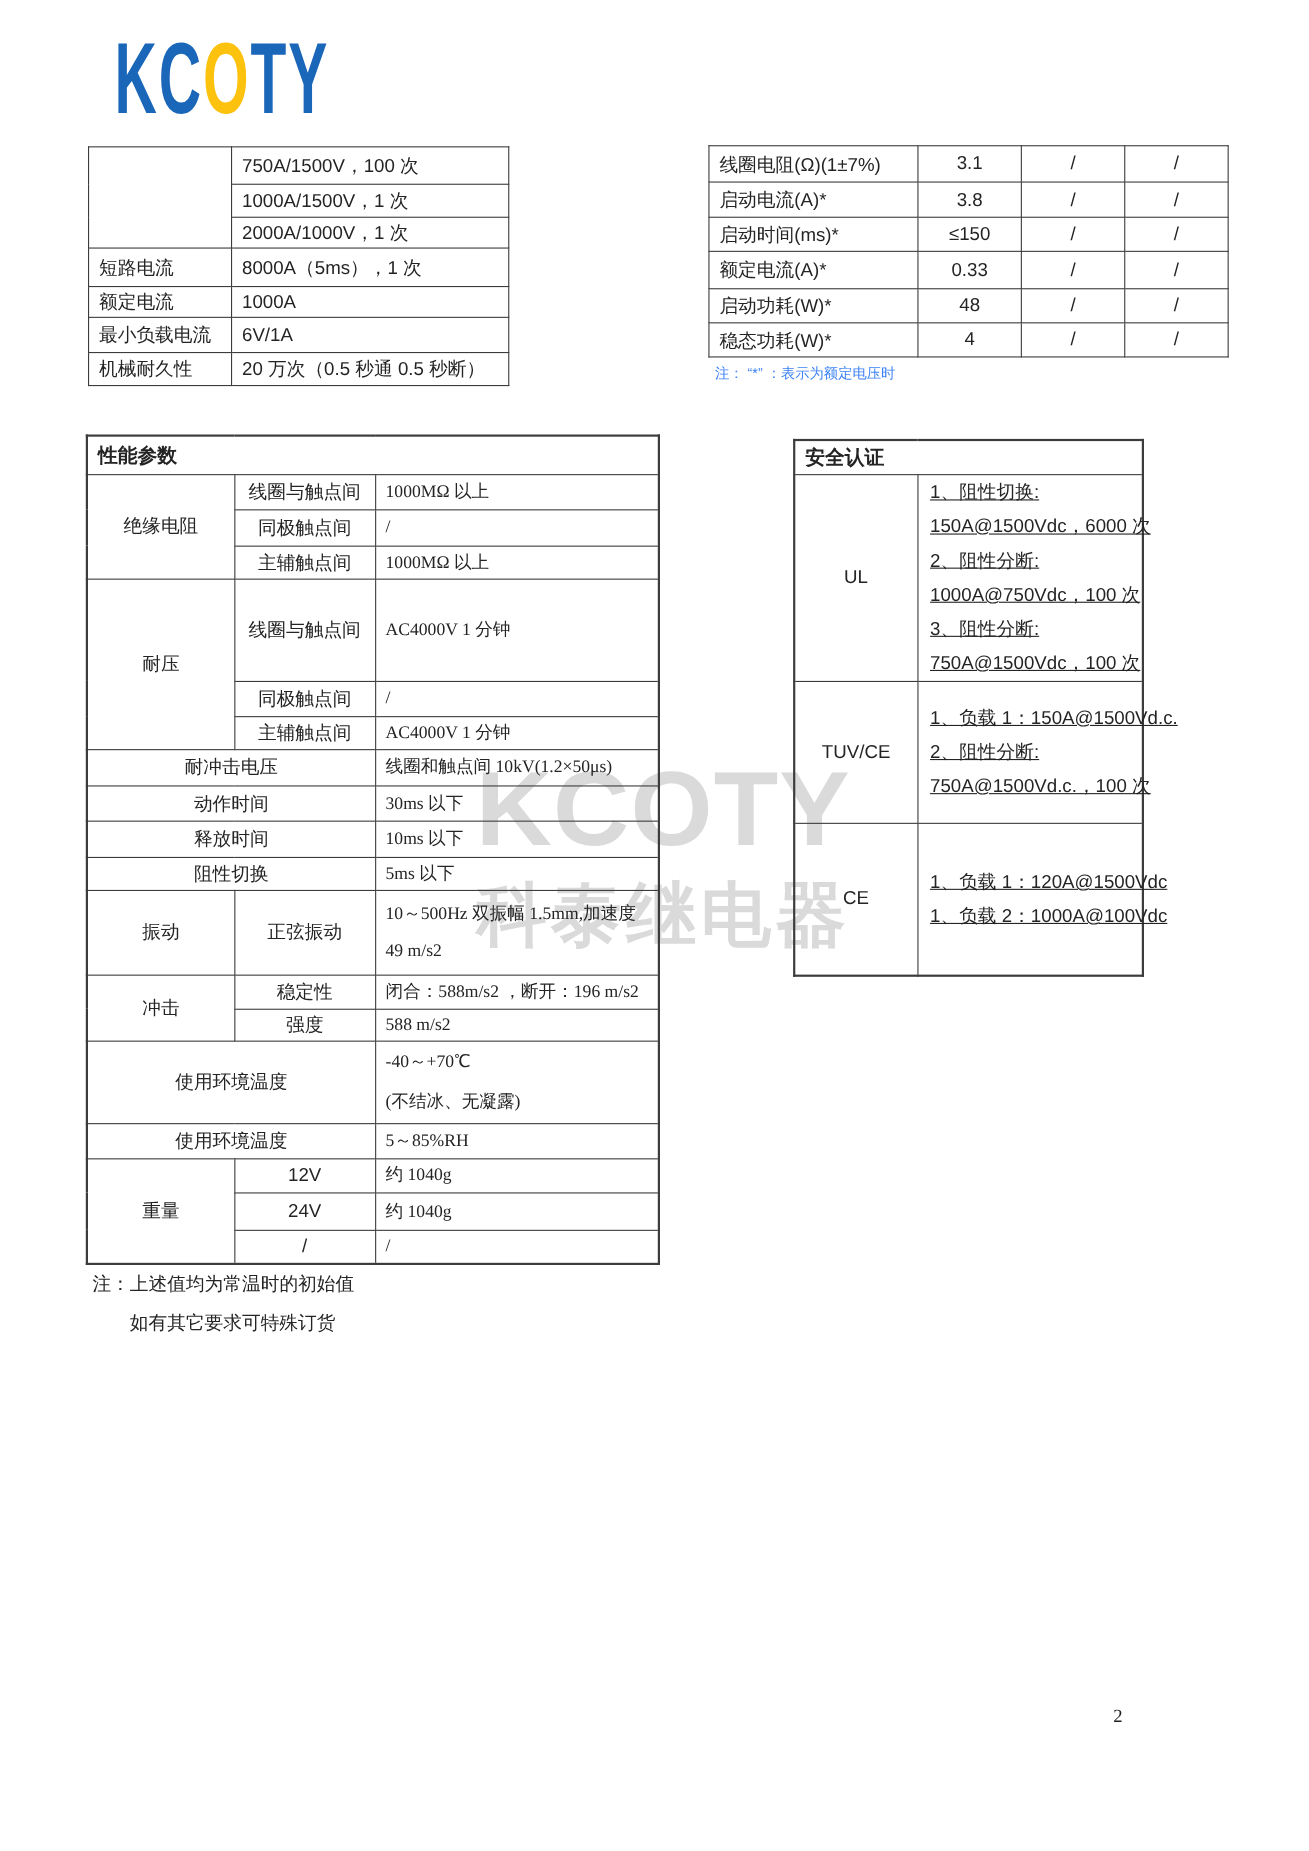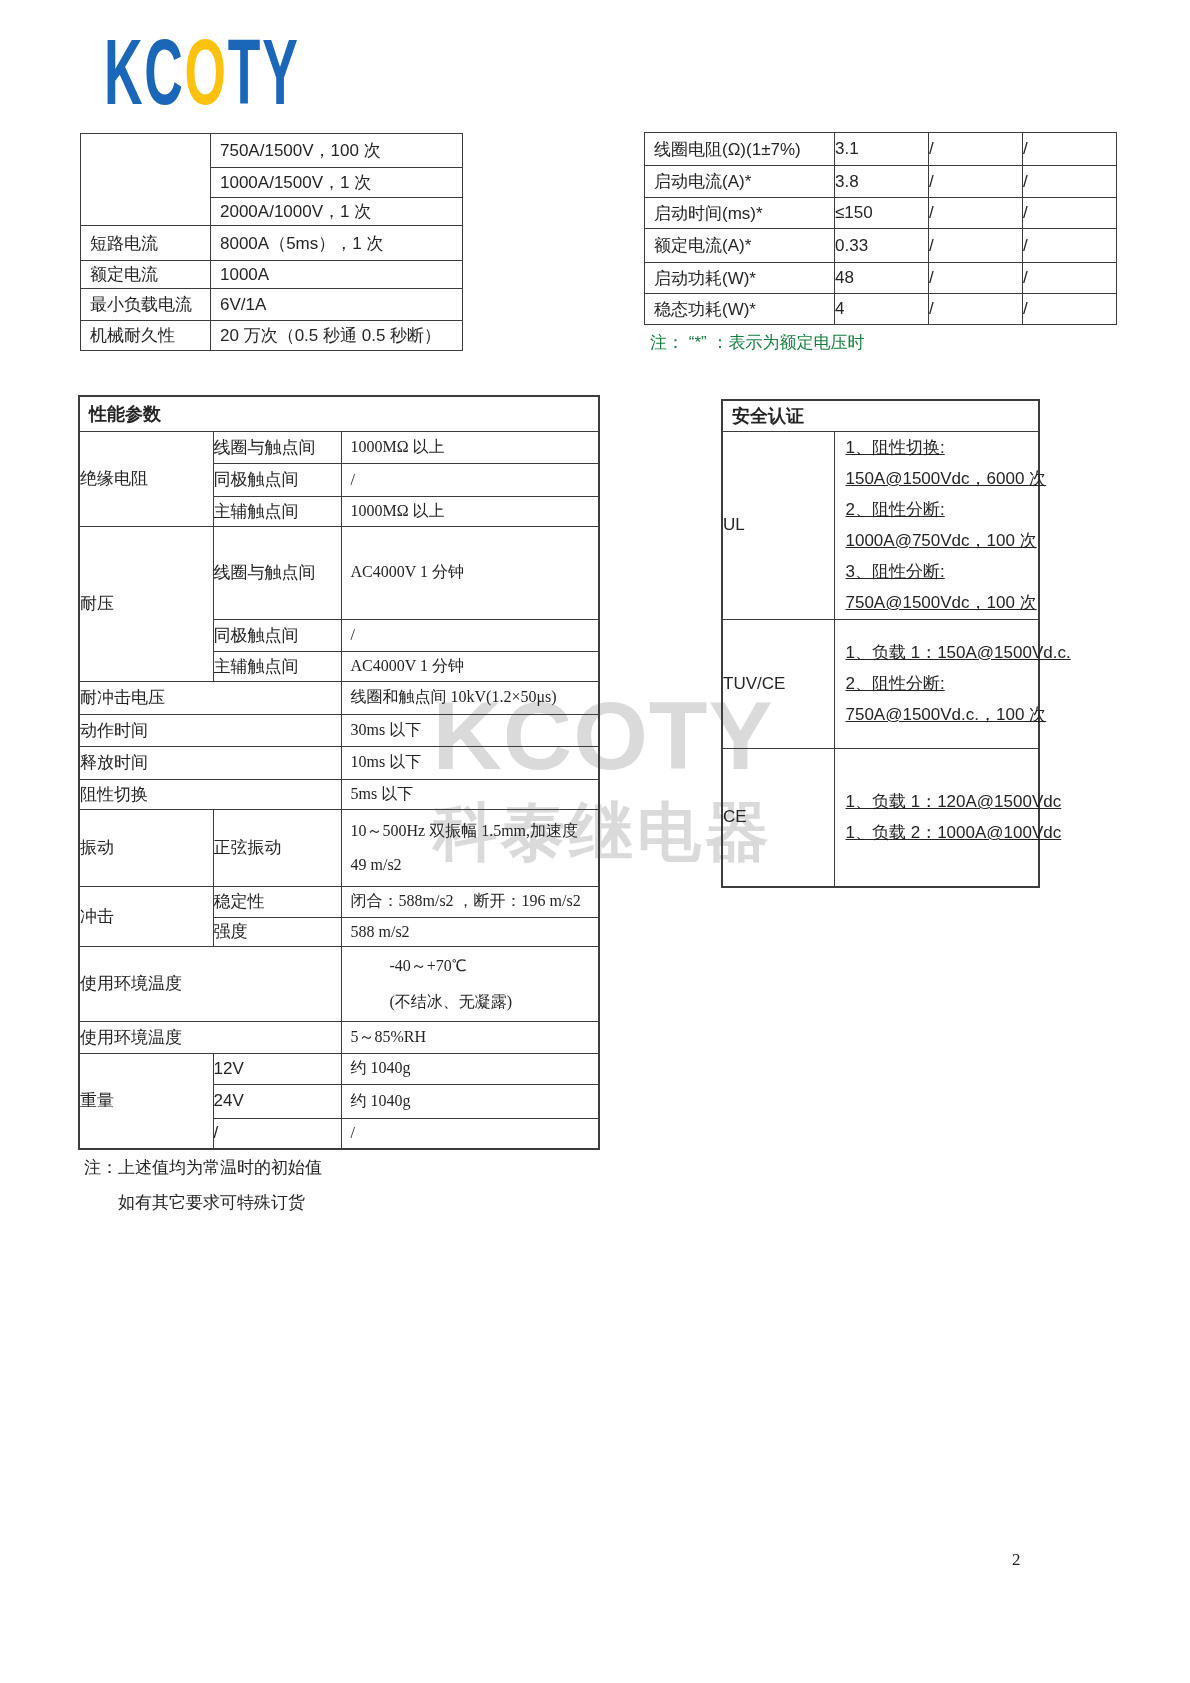--- a/index.html
+++ b/index.html
@@ -15,30 +15,30 @@
   .logo{position:absolute;left:104px;top:26px;line-height:1;white-space:nowrap;}
   .logo-inner{display:inline-block;font-size:92px;font-weight:800;letter-spacing:3px;
               transform:scaleX(0.58);transform-origin:left top;}
   .lb{color:#1a66b8;}
   .lg{color:#fdc20e;}
 
   
   table.tbl{position:absolute;border-collapse:collapse;table-layout:fixed;background:transparent;}
   .tbl td{border:1px solid #3c3c3c;font-size:17px;color:#242424;padding:0;vertical-align:middle;overflow:visible;}
   .tbl td.l{text-align:left;padding-left:9px;}
-  .tbl td.c{text-align:left;margin-left:44px;}
+  .tbl td.c{text-align:center;margin-left:44px;}
   .tbl td.serif{font-family:Liberation Serif, serif;font-size:16px;}
   .tbl td.hdr{font-weight:bold;font-size:18px;text-align:left;padding-left:9px;}
   table.thick{border:2px solid #3c3c3c;}
   .tbl td.lines{padding-left:11px;}
   .tbl td.lines div{line-height:31px;white-space:nowrap;text-decoration:underline;}
   .two34 div{line-height:34px;}
-  .two36 div{line-height:36px;margin-left:39px;}
-
-  .coil-note{position:absolute;left:650px;top:331px;font-size:17px;color:#15803d;}
+  .two36 div{line-height:36px;}
+
+  .coil-note{position:absolute;left:650px;top:331px;font-size:13px;color:#3b82f6;}
   .note-block{position:absolute;left:84px;top:1157px;font-size:17px;color:#242424;line-height:22px;}
   .note-line2{margin-left:34px;margin-top:13px;}
   .pgnum{position:absolute;left:1012px;top:1550px;font-size:17px;font-family:"Liberation Serif",serif;color:#222;}
 </style>
 </head>
 <body>
 
 <div class="page">
 
   <div class="watermark">

